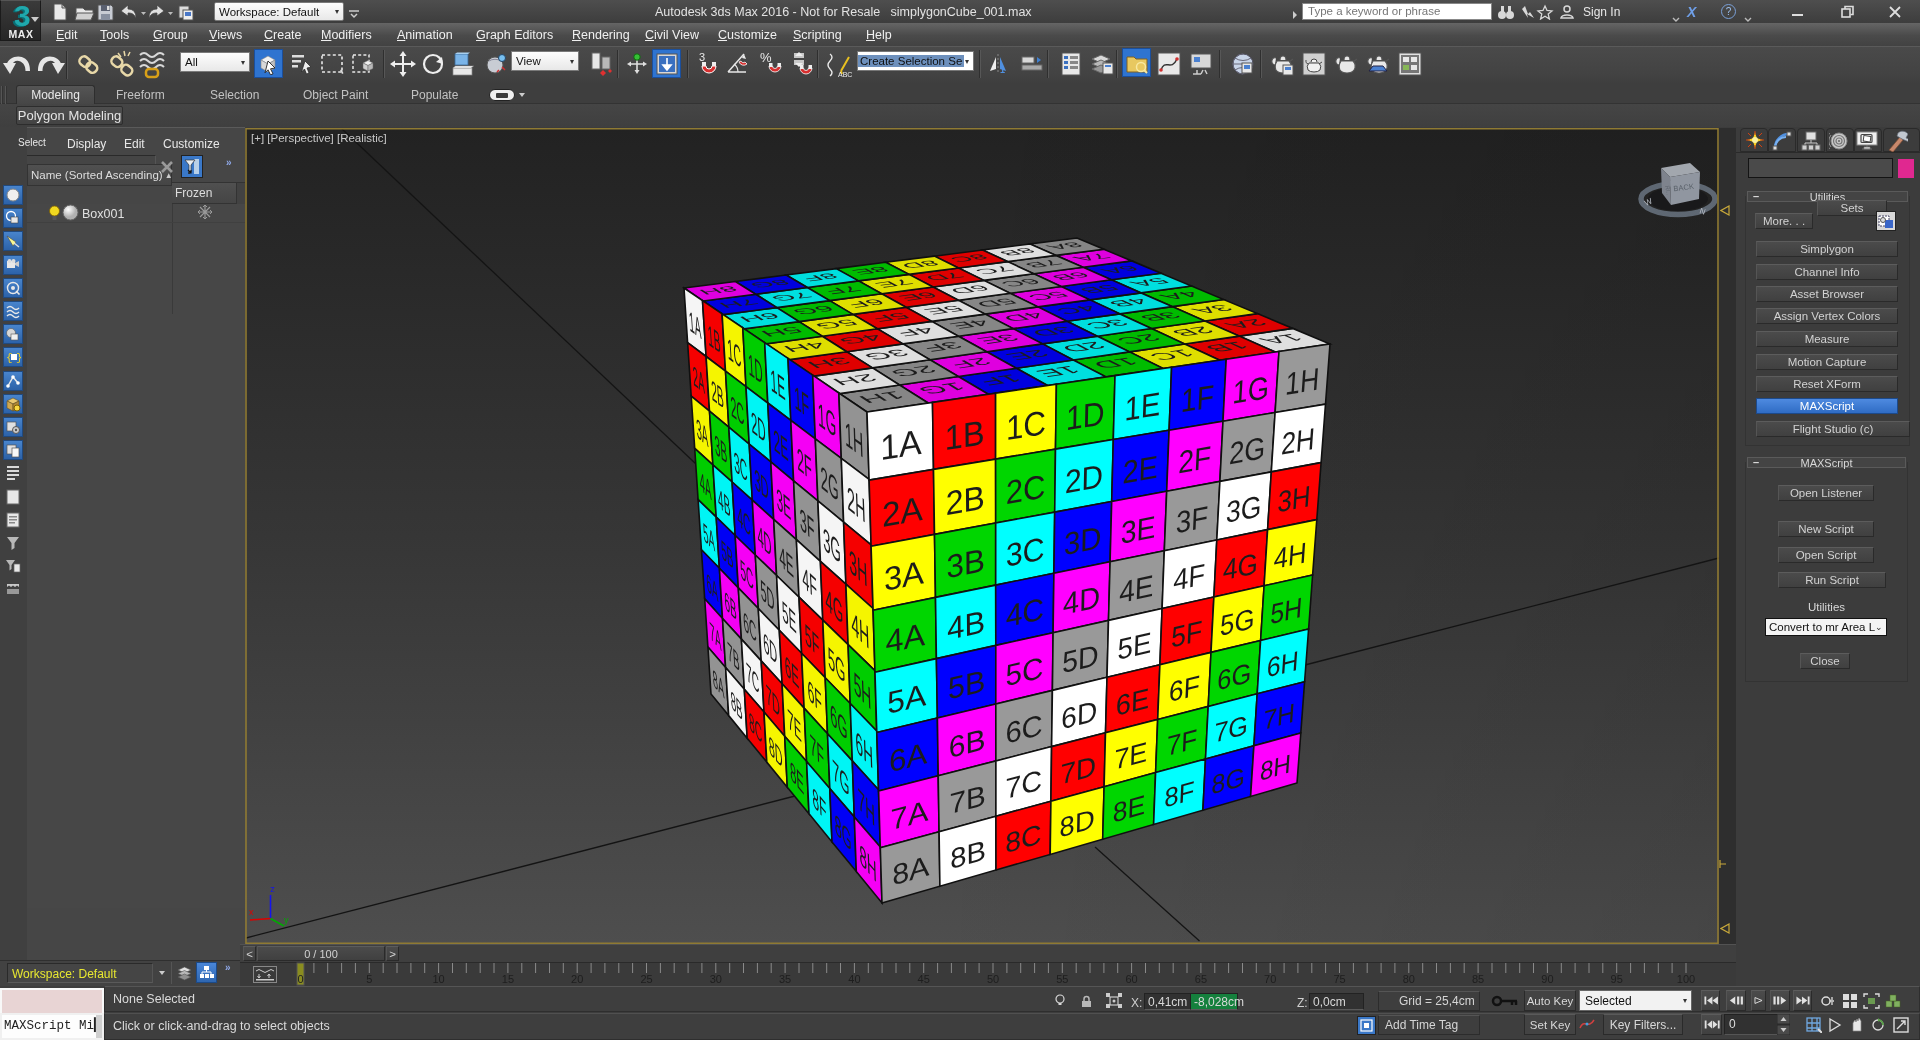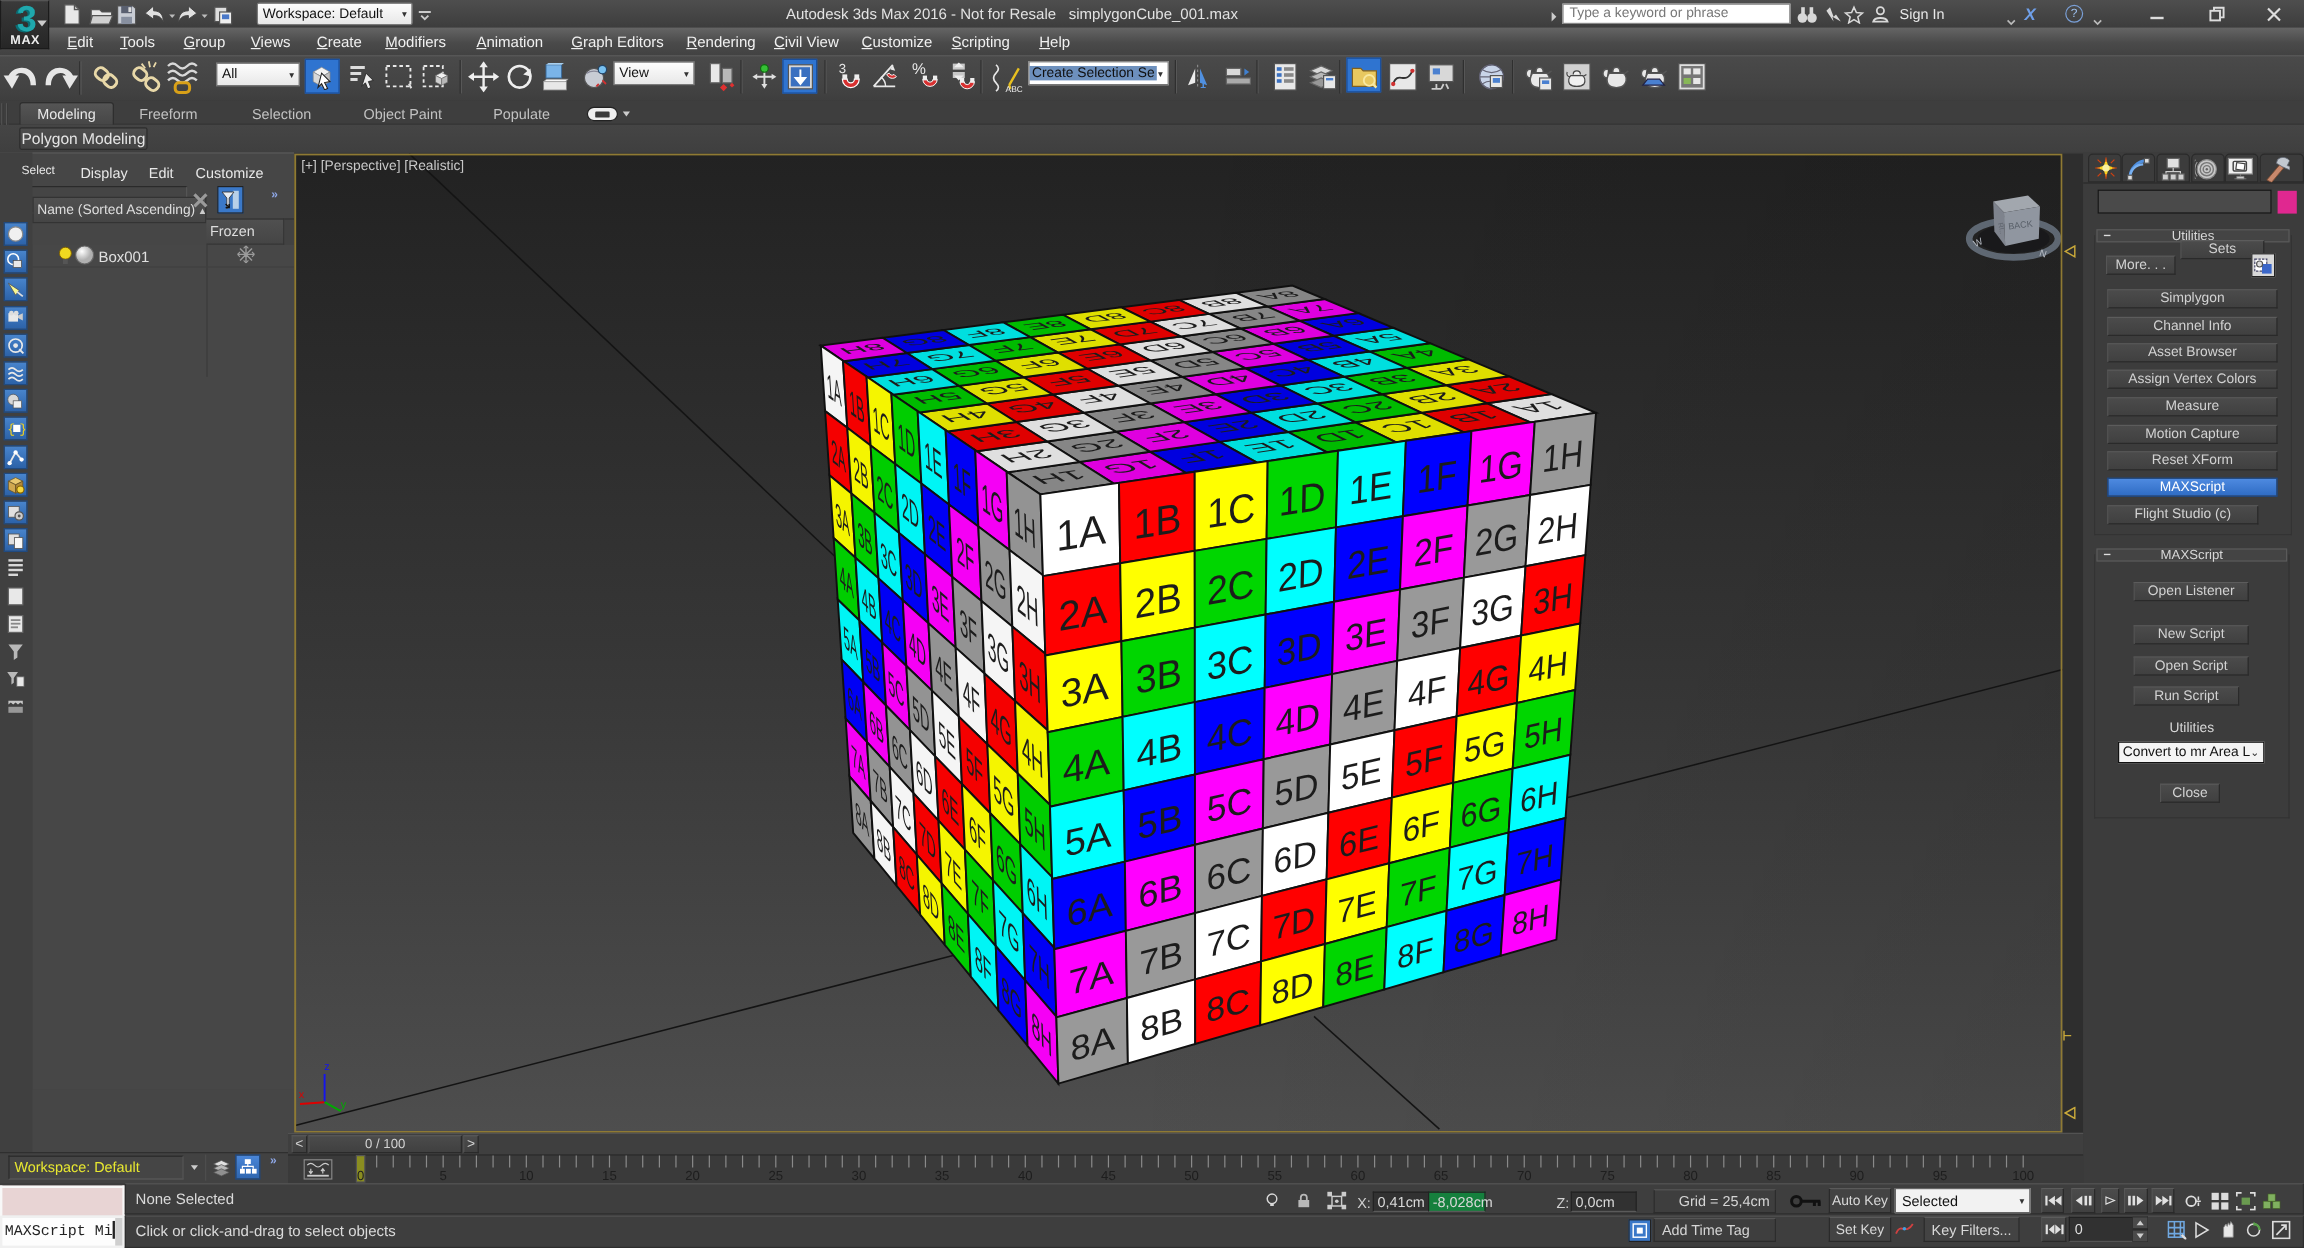--- a/index.html
+++ b/index.html
@@ -1126,36 +1126,36 @@
 <div class="abs btn3d" style="left:1756px;top:331px;width:142px;height:16px">
     <span style="font-size:11.5px">Measure</span>
   </div>
 <div class="abs btn3d" style="left:1756px;top:354px;width:142px;height:16px">
     <span style="font-size:11.5px">Motion Capture</span>
   </div>
 <div class="abs btn3d" style="left:1756px;top:376px;width:142px;height:16px">
     <span style="font-size:11.5px">Reset XForm</span>
   </div>
 <div class="abs" style="left:1756px;top:398px;width:142px;height:16px;background:linear-gradient(#4e8ae0,#2f6cc4);border:1px solid #1c4a8c;color:#fff;display:flex;align-items:center;justify-content:center;font-size:11.5px">MAXScript</div>
-<div class="abs btn3d" style="left:1756px;top:421px;width:126px;height:16px">
+<div class="abs btn3d" style="left:1756px;top:421px;width:154px;height:16px">
     <span style="font-size:11.5px">Flight Studio (c)</span>
   </div>
 <div class="abs" style="left:1745px;top:462px;width:163px;height:220px;border:1px solid #333;border-top:none"></div>
 <div class="abs" style="left:1747px;top:457px;width:159px;height:11px;background:#444;border:1px solid #5a5a5a;color:#d8d8d8;font-size:11px;display:flex;align-items:center;justify-content:center;line-height:10px">MAXScript</div>
 <div class="abs" style="left:1753px;top:458px;width:10px;height:9px;color:#ddd;font-size:11px;font-weight:bold;line-height:8px">–</div>
 <div class="abs btn3d" style="left:1778px;top:485px;width:96px;height:16px">
     <span style="font-size:11.5px">Open Listener</span>
   </div>
 <div class="abs btn3d" style="left:1778px;top:521px;width:96px;height:16px">
     <span style="font-size:11.5px">New Script</span>
   </div>
 <div class="abs btn3d" style="left:1778px;top:547px;width:96px;height:16px">
     <span style="font-size:11.5px">Open Script</span>
   </div>
-<div class="abs btn3d" style="left:1778px;top:572px;width:88px;height:16px">
+<div class="abs btn3d" style="left:1778px;top:572px;width:108px;height:16px">
     <span style="font-size:11.5px">Run Script</span>
   </div>
 <div class="abs" style="left:1745px;top:601px;width:163px;height:14px;color:#d8d8d8;font-size:11.5px;text-align:center">Utilities</div>
 <div class="abs" style="left:1765px;top:618px;width:122px;height:18px;background:#f4f4f4;border:1px solid #111;color:#111;font-size:11.5px;display:flex;align-items:center;padding-left:3px;white-space:nowrap;overflow:hidden">Convert to mr Area L<span class="chev" style="font-size:9px">⌄</span></div>
 <div class="abs btn3d" style="left:1800px;top:653px;width:50px;height:16px">
     <span style="font-size:11.5px">Close</span>
   </div>
 <div class="abs" style="left:240px;top:944px;width:1496px;height:18px;background:#3f3f3f;border-top:1px solid #525252"></div>
 <div class="abs btn3d" style="left:243px;top:946px;width:13px;height:15px">&lt;</div>
 <div class="abs btn3d" style="left:257px;top:946px;width:128px;height:15px">

